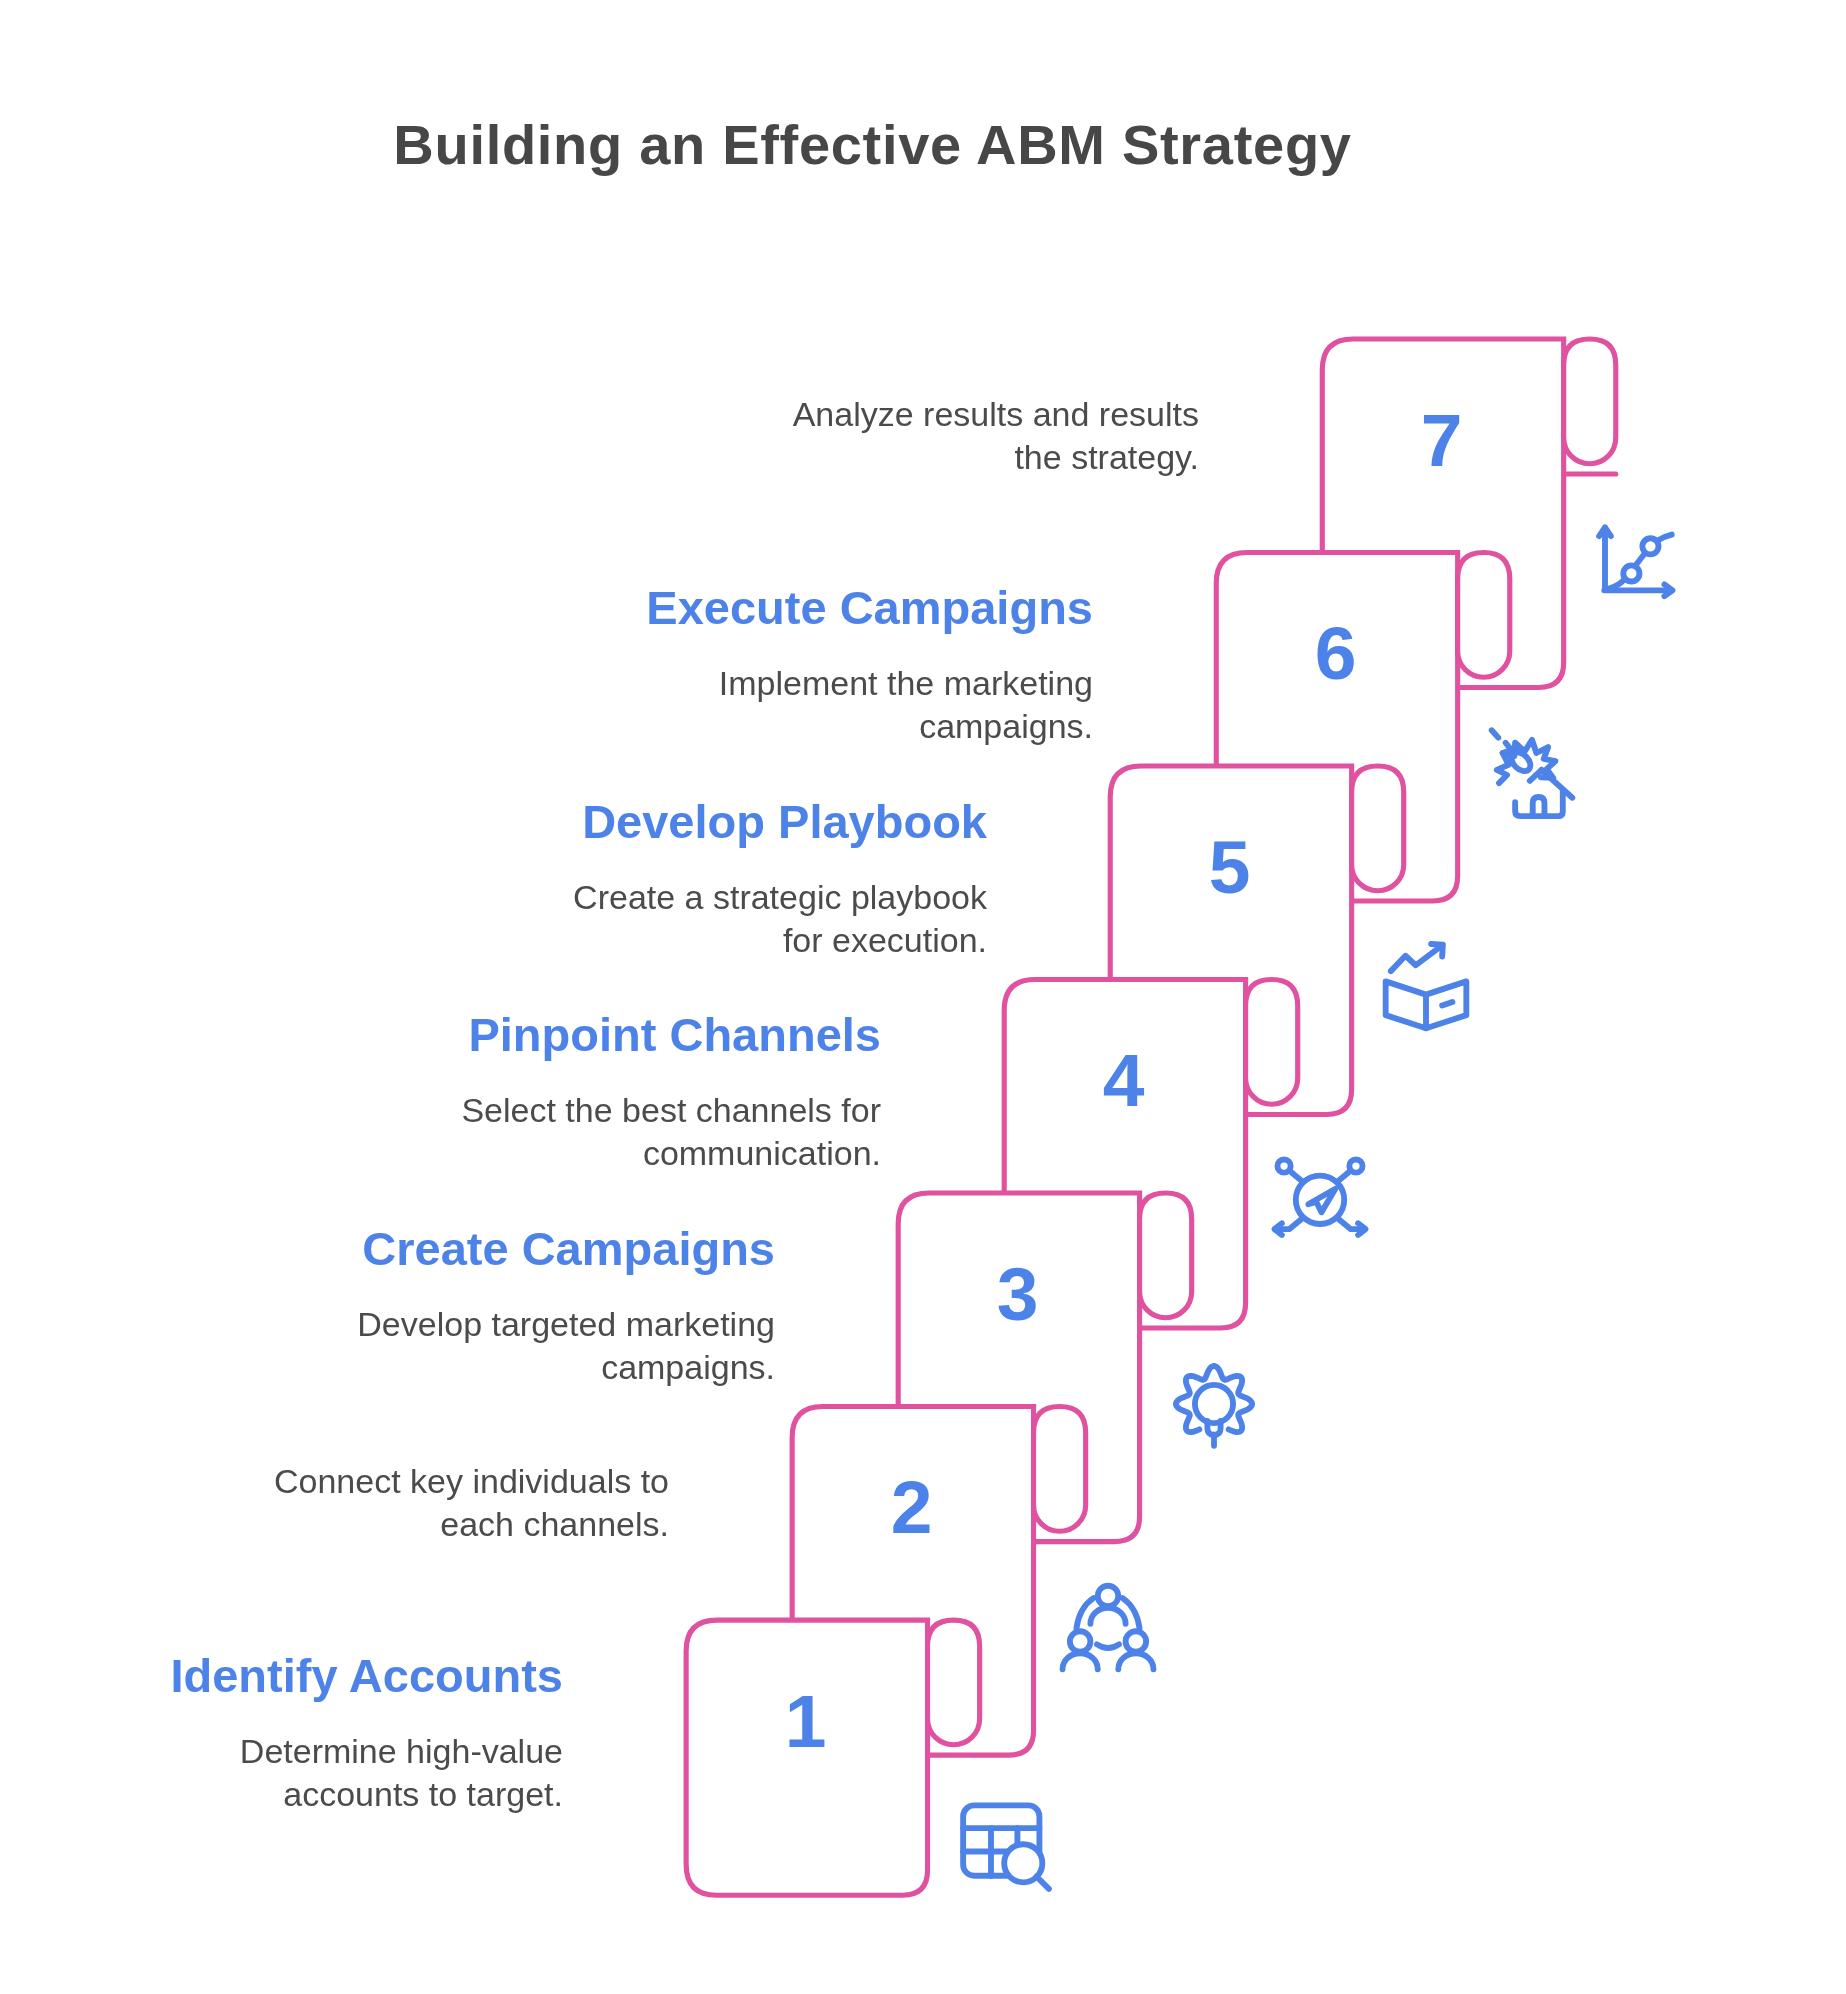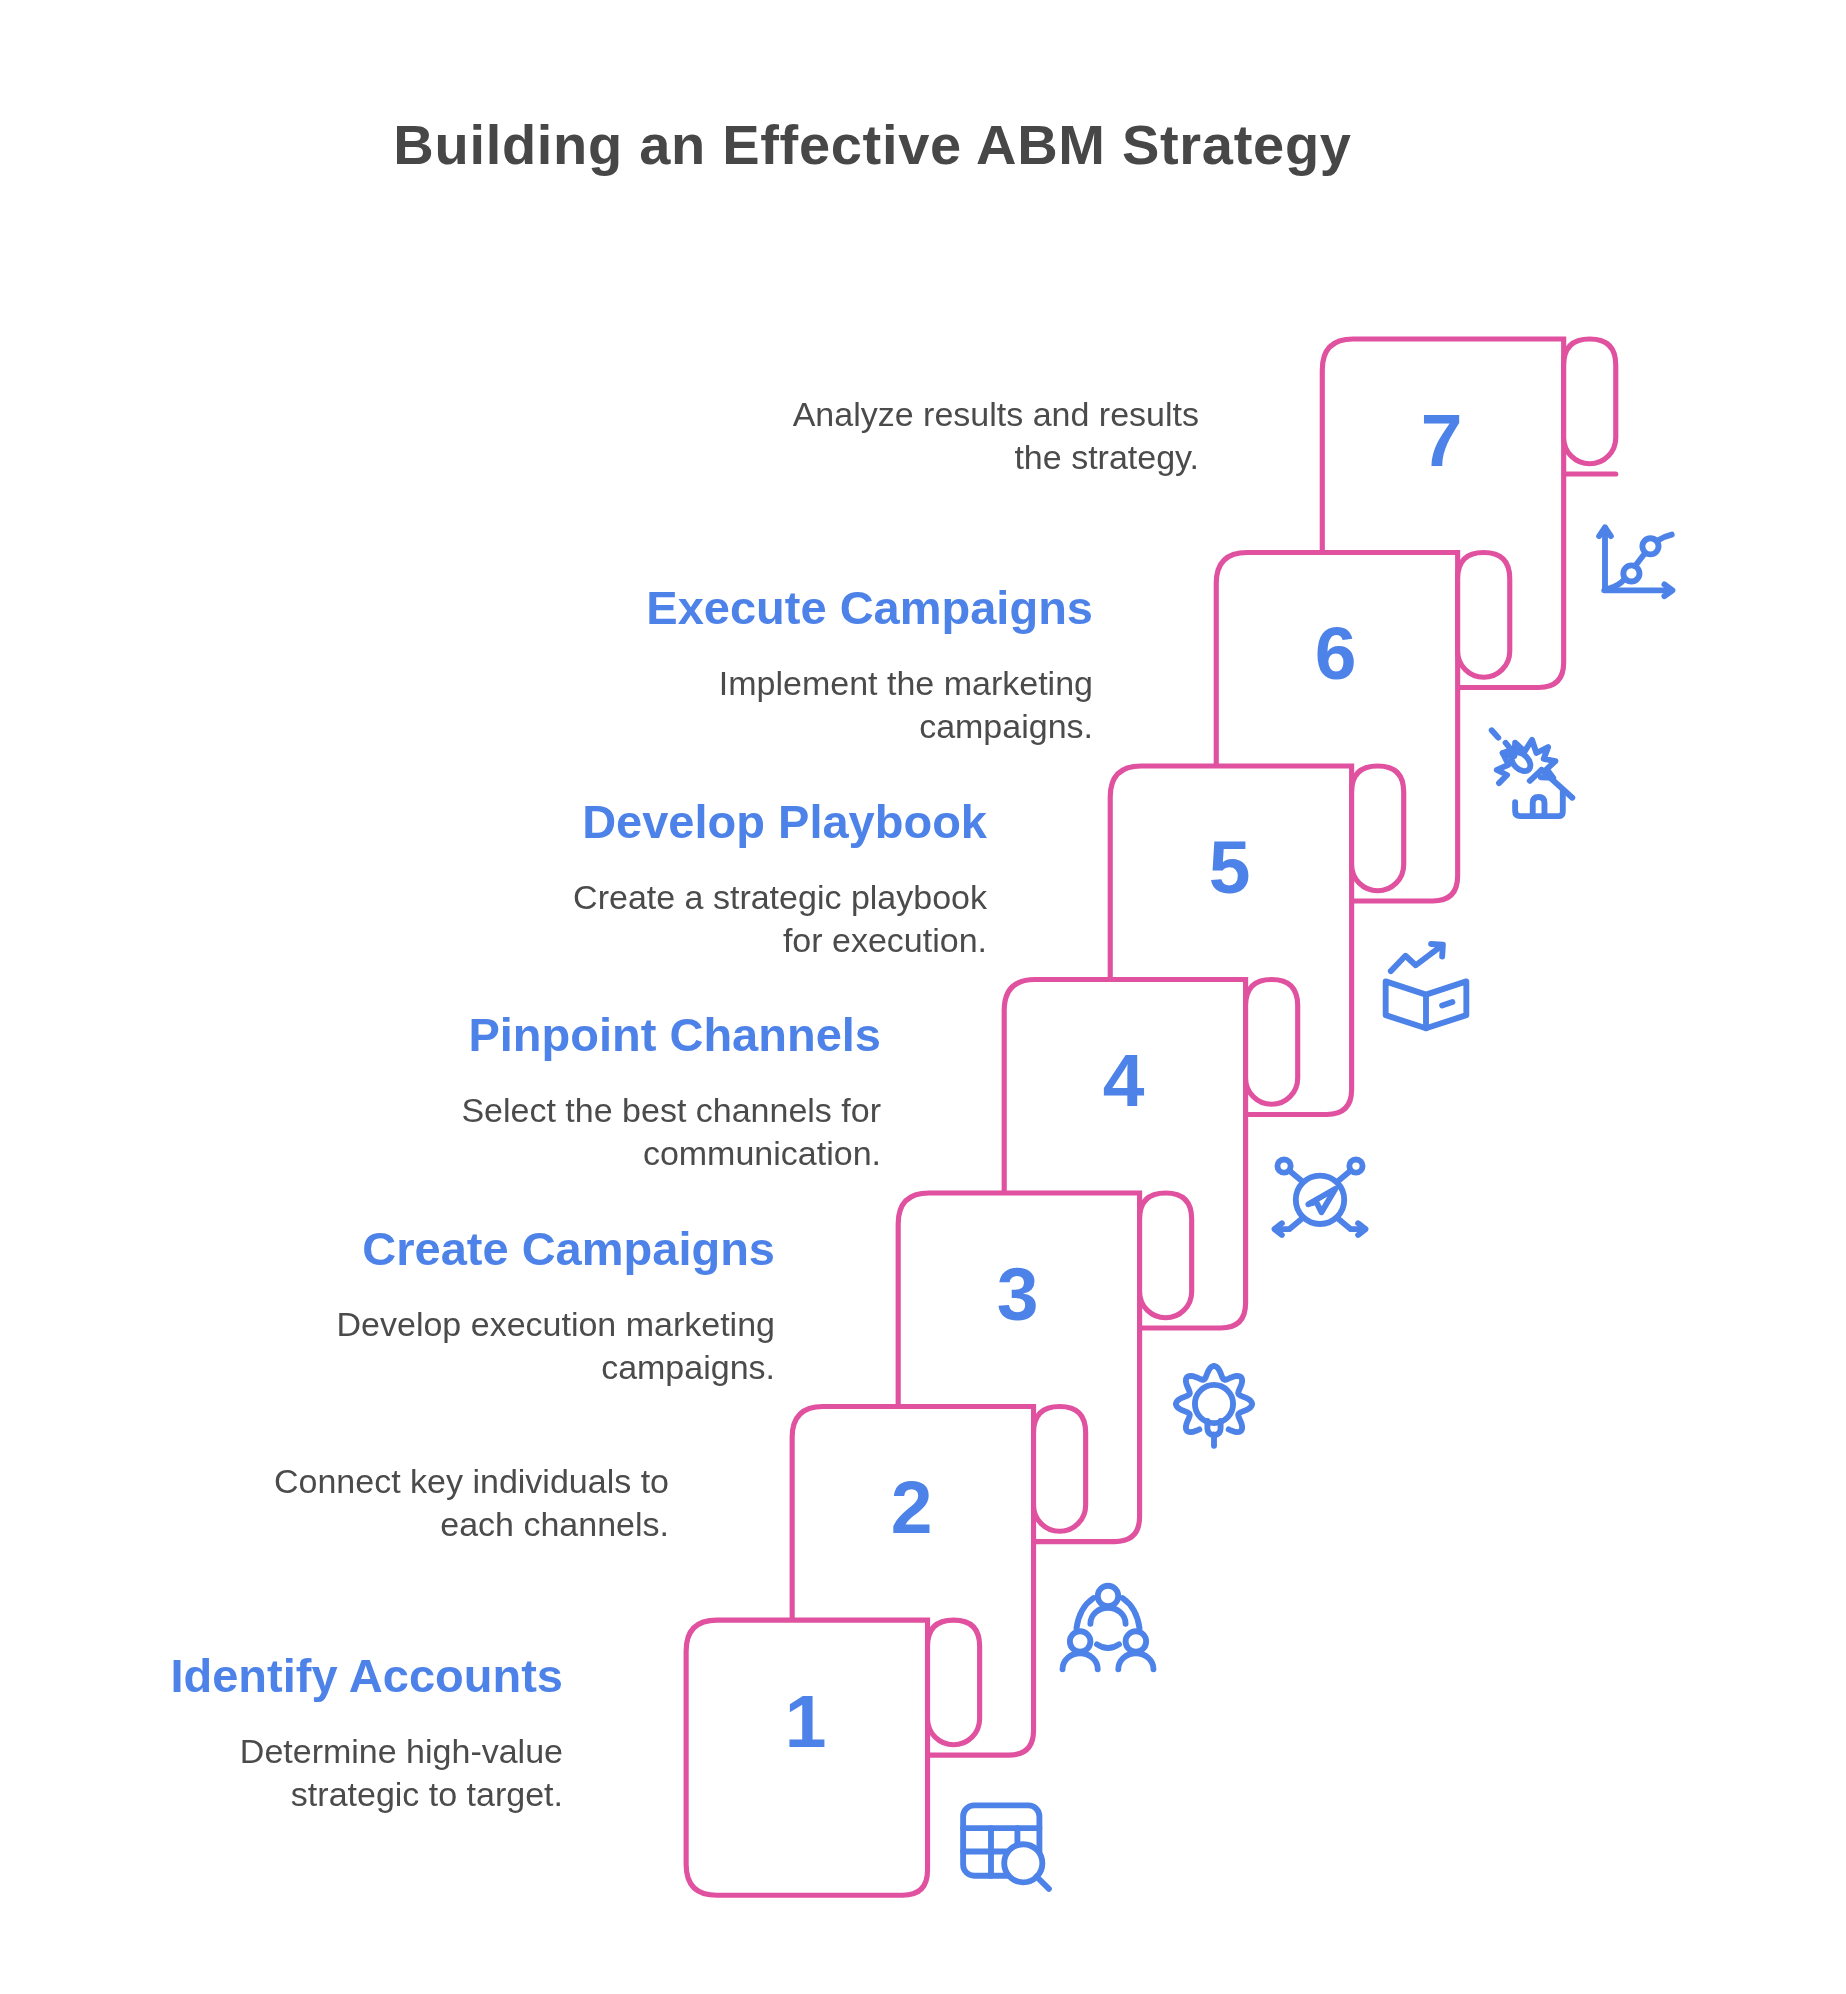--- a/index.html
+++ b/index.html
@@ -47,21 +47,21 @@
     <path d="M1266,1626 H1553 V2067 Q1553,2101 1519,2101 H1266 Q1224,2101 1224,2059 V1668 Q1224,1626 1266,1626 Z" fill="#ffffff" stroke="#e0519f" stroke-width="7" stroke-linecap="round"></path>
     <path d="M1553,1760.5 V1661.5 Q1553,1626 1588.5,1626 Q1624,1626 1624,1661.5 V1760.5 A35.5,35.5 0 0 1 1553,1760.5 Z" fill="#ffffff" stroke="#e0519f" stroke-width="7" stroke-linecap="round"></path>
     <path d="M1121.5,1917 H1408.5 V2358 Q1408.5,2392 1374.5,2392 H1121.5 Q1079.5,2392 1079.5,2350 V1959 Q1079.5,1917 1121.5,1917 Z" fill="#ffffff" stroke="#e0519f" stroke-width="7" stroke-linecap="round"></path>
     <path d="M1408.5,2051.5 V1952.5 Q1408.5,1917 1444,1917 Q1479.5,1917 1479.5,1952.5 V2051.5 A35.5,35.5 0 0 1 1408.5,2051.5 Z" fill="#ffffff" stroke="#e0519f" stroke-width="7" stroke-linecap="round"></path>
     <path d="M977,2208 H1264 V2549 Q1264,2583 1230,2583 H977 Q935,2583 935,2541 V2250 Q935,2208 977,2208 Z" fill="#ffffff" stroke="#e0519f" stroke-width="7" stroke-linecap="round"></path>
     <path d="M1264,2342.5 V2243.5 Q1264,2208 1299.5,2208 Q1335,2208 1335,2243.5 V2342.5 A35.5,35.5 0 0 1 1264,2342.5 Z" fill="#ffffff" stroke="#e0519f" stroke-width="7" stroke-linecap="round"></path>
   </svg>
 
 <div class="step-text" style="right: 1284px; top: 1648px;">
   <div class="step-title">Identify Accounts</div>
-  <div class="step-desc"><span>Determine high-value</span><br><span>strategic to target.</span></div>
+  <div class="step-desc"><span>Determine high-value</span><br><span>accounts to target.</span></div>
 </div>
 <div class="step-number" style="left: 725px; top: 1674px;">1</div>
 <div class="step-icon" style="left: 947px; top: 1787px;">
   <svg viewBox="0 0 150 150">
       <g fill="none" stroke="currentColor" stroke-width="8" stroke-linecap="round" stroke-linejoin="round">
     <rect x="22" y="25" width="104" height="96" rx="15"></rect>
     <path d="M22,56 H126"></path>
         <path d="M60,56 V121"></path>
         <path d="M22,88 H82"></path>
         <path d="M96,56 V79"></path>
@@ -86,21 +86,21 @@
         <path d="M89,130 A 24 22 0 0 1 137,130"></path>
     <path d="M32,74 Q36,46 55,33"></path>
         <path d="M118,74 Q114,46 95,33"></path>
         <path d="M60,96 Q75,106 90,96"></path>
   </g>
     </svg>
 </div>
 
 <div class="step-text" style="right: 1072px; top: 1221px;">
   <div class="step-title">Create Campaigns</div>
-  <div class="step-desc"><span>Develop execution marketing</span><br><span>campaigns.</span></div>
+  <div class="step-desc"><span>Develop targeted marketing</span><br><span>campaigns.</span></div>
 </div>
 <div class="step-number" style="left: 937px; top: 1247px;">3</div>
 <div class="step-icon" style="left: 1159px; top: 1360px;">
   <svg viewBox="0 0 150 150">
       <g fill="none" stroke="currentColor" stroke-width="8" stroke-linecap="round" stroke-linejoin="round">
     <path d="M55.0,94.6 L51.5,96.2 L47.7,97.6 L43.9,98.4 L40.7,98.1 L38.2,96.8 L36.9,94.3 L36.6,91.1 L37.4,87.3 L38.8,83.5 L40.4,80.0 L41.6,77.0 L42.0,74.7 L41.2,73.0 L39.3,71.6 L36.4,70.4 L32.8,69.0 L29.1,67.3 L25.9,65.2 L23.8,62.7 L23.0,60.0 L23.8,57.3 L25.9,54.8 L29.1,52.7 L32.8,51.0 L36.4,49.6 L39.3,48.4 L41.2,47.0 L42.0,45.3 L41.6,43.0 L40.4,40.0 L38.8,36.5 L37.4,32.7 L36.6,28.9 L36.9,25.7 L38.2,23.2 L40.7,21.9 L43.9,21.6 L47.7,22.4 L51.5,23.8 L55.0,25.4 L58.0,26.6 L60.3,27.0 L62.0,26.2 L63.4,24.3 L64.6,21.4 L66.0,17.8 L67.7,14.1 L69.8,10.9 L72.3,8.8 L75.0,8.0 L77.7,8.8 L80.2,10.9 L82.3,14.1 L84.0,17.8 L85.4,21.4 L86.6,24.3 L88.0,26.2 L89.7,27.0 L92.0,26.6 L95.0,25.4 L98.5,23.8 L102.3,22.4 L106.1,21.6 L109.3,21.9 L111.8,23.2 L113.1,25.7 L113.4,28.9 L112.6,32.7 L111.2,36.5 L109.6,40.0 L108.4,43.0 L108.0,45.3 L108.8,47.0 L110.7,48.4 L113.6,49.6 L117.2,51.0 L120.9,52.7 L124.1,54.8 L126.2,57.3 L127.0,60.0 L126.2,62.7 L124.1,65.2 L120.9,67.3 L117.2,69.0 L113.6,70.4 L110.7,71.6 L108.8,73.0 L108.0,74.7 L108.4,77.0 L109.6,80.0 L111.2,83.5 L112.6,87.3 L113.4,91.1 L113.1,94.3 L111.8,96.8 L109.3,98.1 L106.1,98.4 L102.3,97.6 L98.5,96.2 L95.0,94.6"></path>
     <circle cx="75" cy="60" r="26"></circle>
     <path d="M66,83 L66,93 Q66,102 75,102 Q84,102 84,93 L84,83"></path>
     <path d="M75,102 V117"></path>
   </g>

